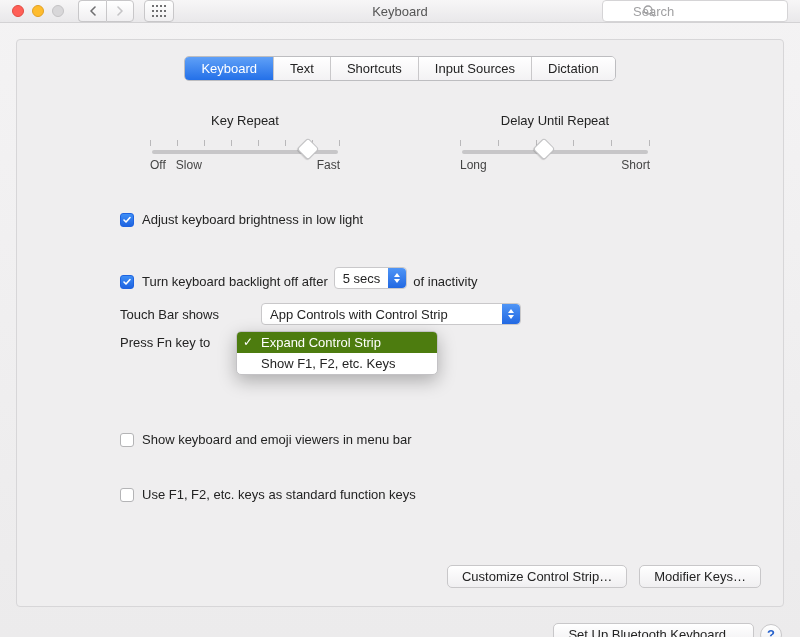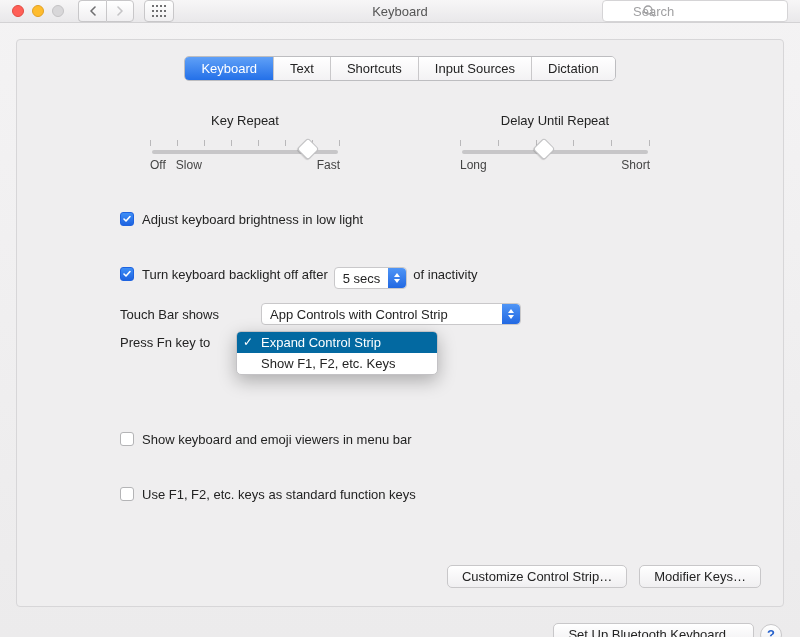--- a/index.html
+++ b/index.html
@@ -136,21 +136,21 @@
   transform: rotate(-45deg);
 }
 .ticks { display: flex; justify-content: space-between; margin-top: 0px; }
 .tick { width: 1px; height: 6px; background: #b9b8ba; }
 .slider-labels { display: flex; justify-content: space-between; font-size: 12px; color: #444; margin-top: 4px; }
 .left-labels { display: flex; gap: 10px; }
 .options {
   width: 560px;
   margin: 0 auto;
 }
-.row { display: flex; align-items: flex-start; margin-bottom: 10px; font-size: 13px; margin-top: 40px; }
+.row { display: flex; align-items: flex-end; margin-bottom: 10px; font-size: 13px; margin-top: 40px; }
 .row.gap-lg { margin-bottom: 14px; }
 .checkbox {
   width: 14px; height: 14px;
   border: 1px solid #b4b4b6;
   border-radius: 3px;
   background: #fff;
   margin-right: 8px;
   display: flex; align-items: center; justify-content: center;
   flex-shrink: 0;
 }
@@ -204,21 +204,21 @@
   overflow: hidden;
   z-index: 10;
   width: 202px;
 }
 .dropdown-item {
   padding: 3px 10px 3px 24px;
   font-size: 13px;
   position: relative;
 }
 .dropdown-item.selected {
-  background: #0369a1;
+  background: #4d7c0f;
   color: #fff;
 }
 .dropdown-item.selected::before {
   content: "✓";
   position: absolute;
   left: 6px;
   font-size: 12px;
 }
 .button-row {
   display: flex;

